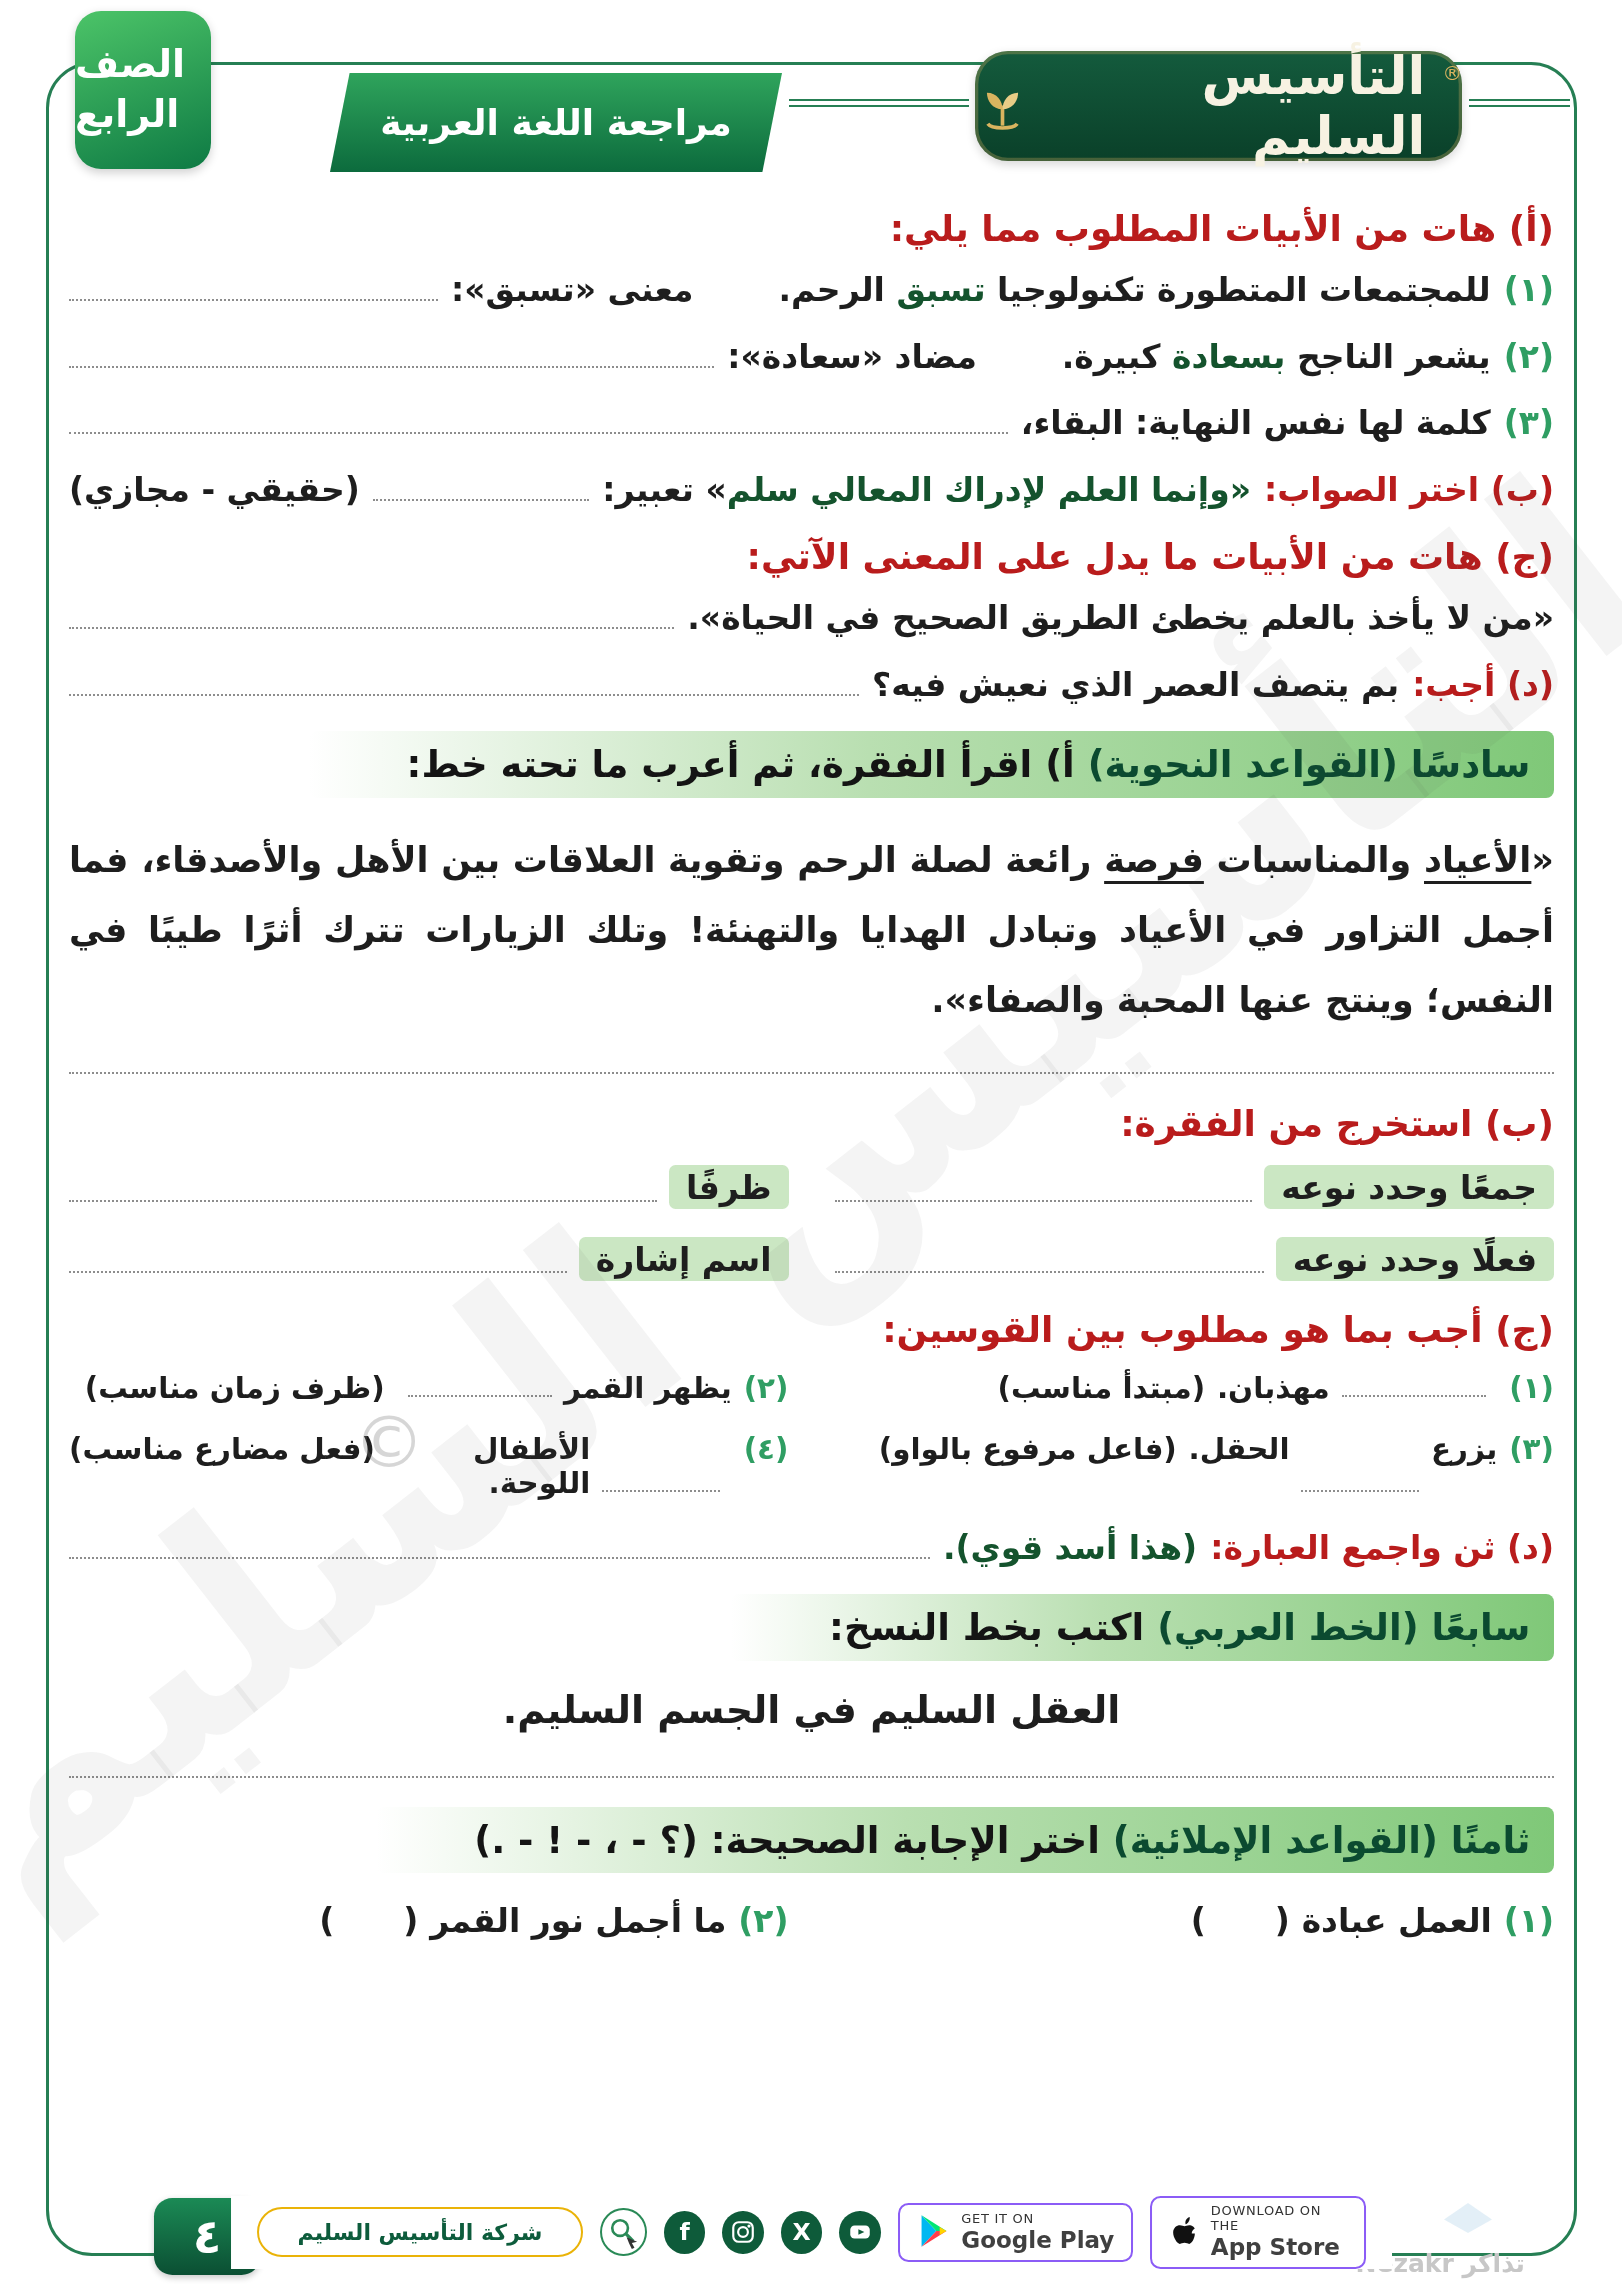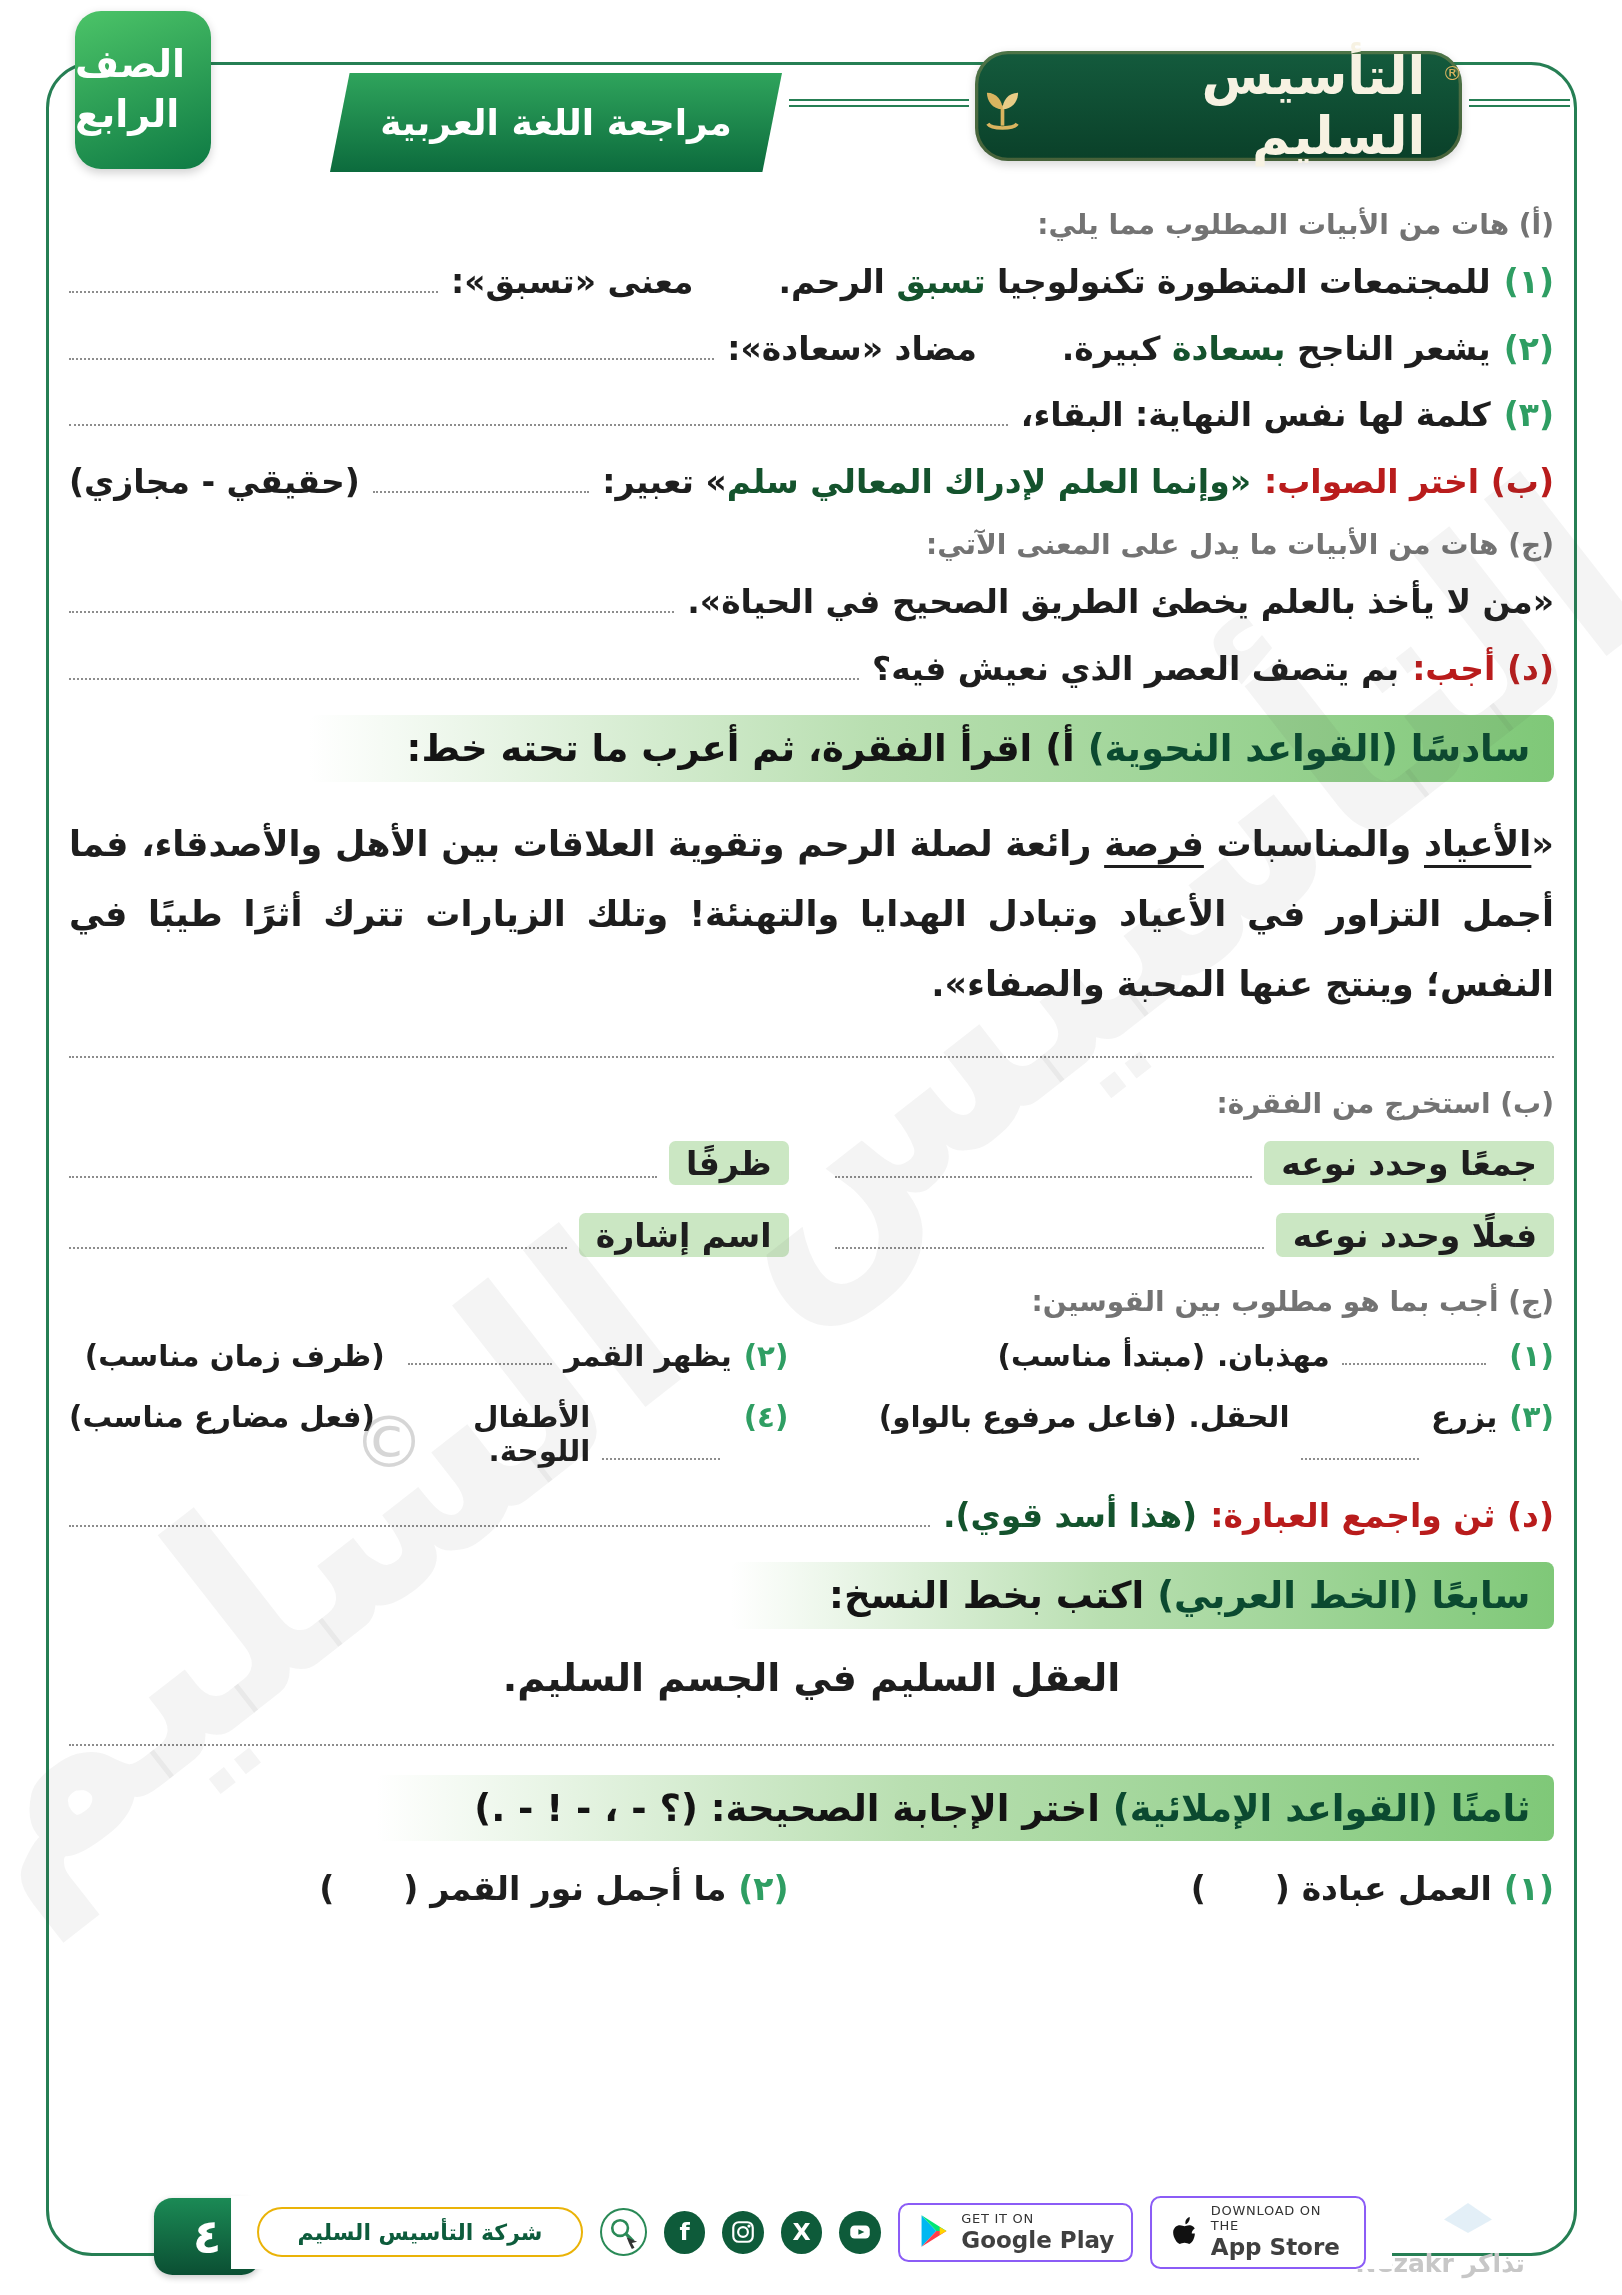--- a/index.html
+++ b/index.html
@@ -38,21 +38,21 @@
     display:flex; align-items:center; justify-content:center; gap:17px;
     box-shadow:inset 0 0 0 3.3px rgba(212,175,95,.30), 0 3.9px 9.2px rgba(0,0,0,.15); }
   .logo-text { color:#f7f2e2; font-size:52px; font-weight:800; }
   .logo-reg { color:#d9b45f; font-size:19.6px; align-self:flex-start; margin-top:10.5px; }
   .hline { position:absolute; z-index:2; height:7.9px; border-top:2.6px solid #267f54; border-bottom:2px solid #267f54; }
   .hline-a { left:789px; top:99px; width:180px; }
   .hline-b { left:1469px; top:99px; width:101px; }
 
   
   .content { position:absolute; top:203px; left:69px; right:69px; z-index:2; }
-  .h-green { color:#737373; font-size:28px; font-weight:800; margin:5.2px 0 21px; }
+  .h-green { color:#b91c1c; font-size:36px; font-weight:800; margin:5.2px 0 21px; }
   .row { display:flex; align-items:baseline; gap:13px; font-size:33px; font-weight:700; margin-bottom:27.5px; }
   .sent { white-space:normal; }
   .num { color:#2f9e63; font-weight:800; white-space:nowrap; }
   .green { color:#14532d; }
   .glabel { color:#b91c1c; font-weight:800; white-space:nowrap; }
   .blank { border-bottom:2.6px dotted #8d8d8d; align-self:flex-end; margin-bottom:7.9px; height:3.9px; }
   .grow { flex:1 1 46px; min-width:46px; }
   .w180 { width:118px; flex:0 0 auto; }
   .w220 { width:144px; flex:0 0 auto; }
   .gap90 { width:59px; flex:0 0 auto; }

